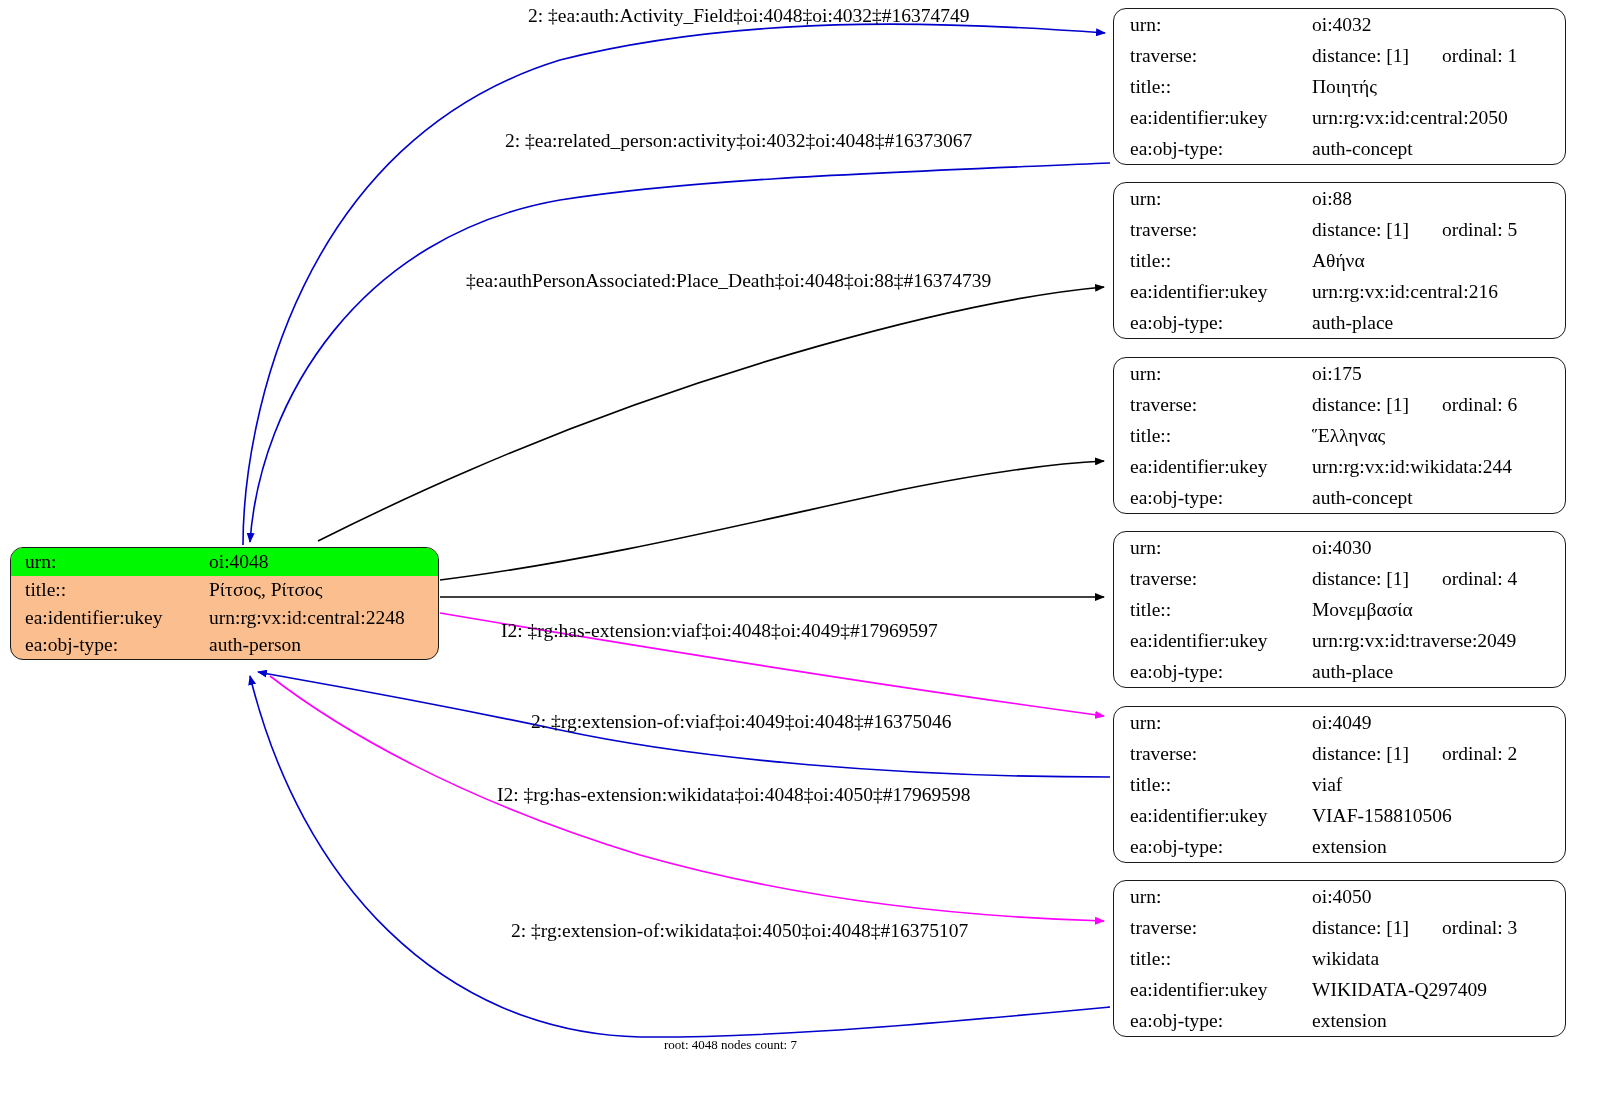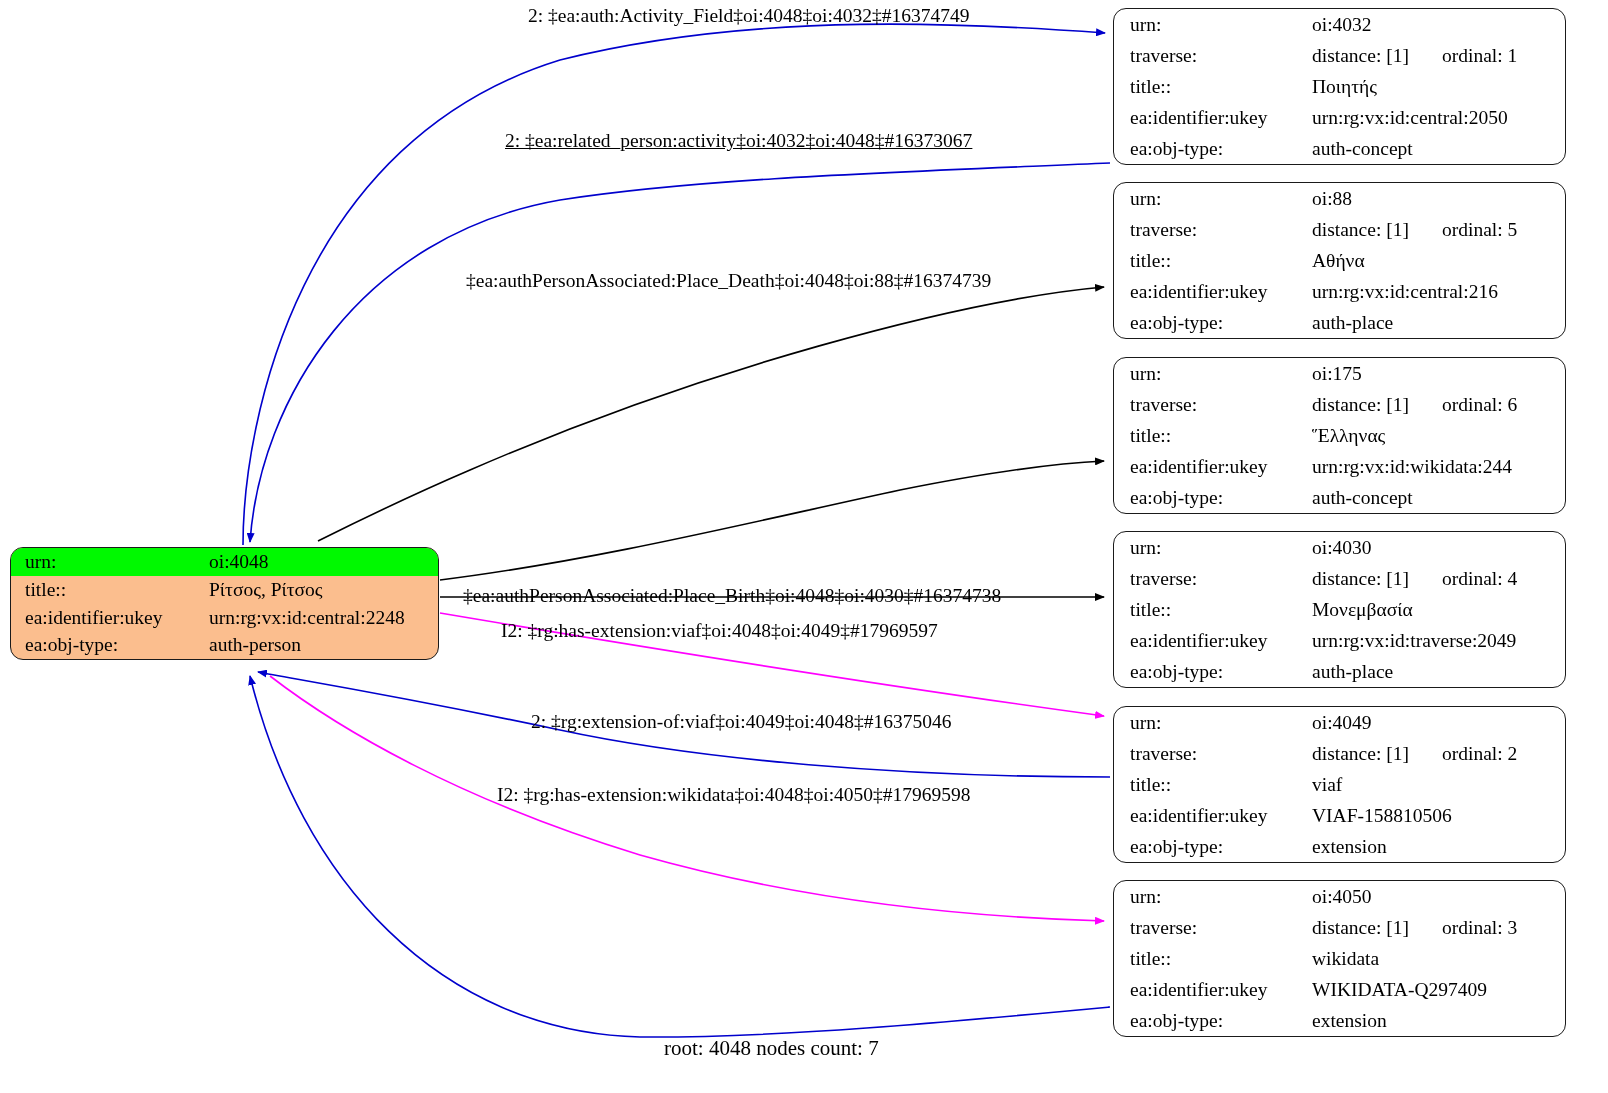--- a/index.html
+++ b/index.html
@@ -77,21 +77,21 @@
   #node-root tr { height: 27.3px; }
   .edge-label {
     position: absolute;
     font-size: 19.5px;
     color: #000000;
     white-space: nowrap;
     line-height: 1;
   }
   .caption {
     position: absolute;
-    font-size: 21px;
+    font-size: 13px;
     color: #000000;
     white-space: nowrap;
     line-height: 1;
   }
 </style>
 </head>
 <body>
 
 <div id="canvas">
 
@@ -337,29 +337,29 @@
       <tr>
         <td class="k">ea:obj-type:</td>
         <td class="v">extension</td>
       </tr>
     </tbody>
       </table>
   </div>
 
   <div class="edge-label" style="left:528px; top:6px;">2: ‡ea:auth:Activity_Field‡oi:4048‡oi:4032‡#16374749</div>
 
-  <div class="edge-label" style="left:505px; top:131px;text-decoration:underline;">2: ‡ea:related_person:activity‡oi:4032‡oi:4048‡#16373067</div>
+  <div class="edge-label" style="left:505px; top:131px;">2: ‡ea:related_person:activity‡oi:4032‡oi:4048‡#16373067</div>
 
   <div class="edge-label" style="left:466px; top:271px;">‡ea:authPersonAssociated:Place_Death‡oi:4048‡oi:88‡#16374739</div>
 
 
-  <div class="edge-label" style="left:463px; top:586px;">‡ea:authPersonAssociated:Place_Birth‡oi:4048‡oi:4030‡#16374738</div>
 
   <div class="edge-label" style="left:501px; top:621px;">I2: ‡rg:has-extension:viaf‡oi:4048‡oi:4049‡#17969597</div>
 
   <div class="edge-label" style="left:531px; top:712px;">2: ‡rg:extension-of:viaf‡oi:4049‡oi:4048‡#16375046</div>
 
   <div class="edge-label" style="left:497px; top:785px;">I2: ‡rg:has-extension:wikidata‡oi:4048‡oi:4050‡#17969598</div>
 
+  <div class="edge-label" style="left:511px; top:921px;">2: ‡rg:extension-of:wikidata‡oi:4050‡oi:4048‡#16375107</div>
 
   <div class="caption" style="left:664px; top:1038px;">root: 4048 nodes count: 7</div>
 
 </div>
 
 </body></html>

